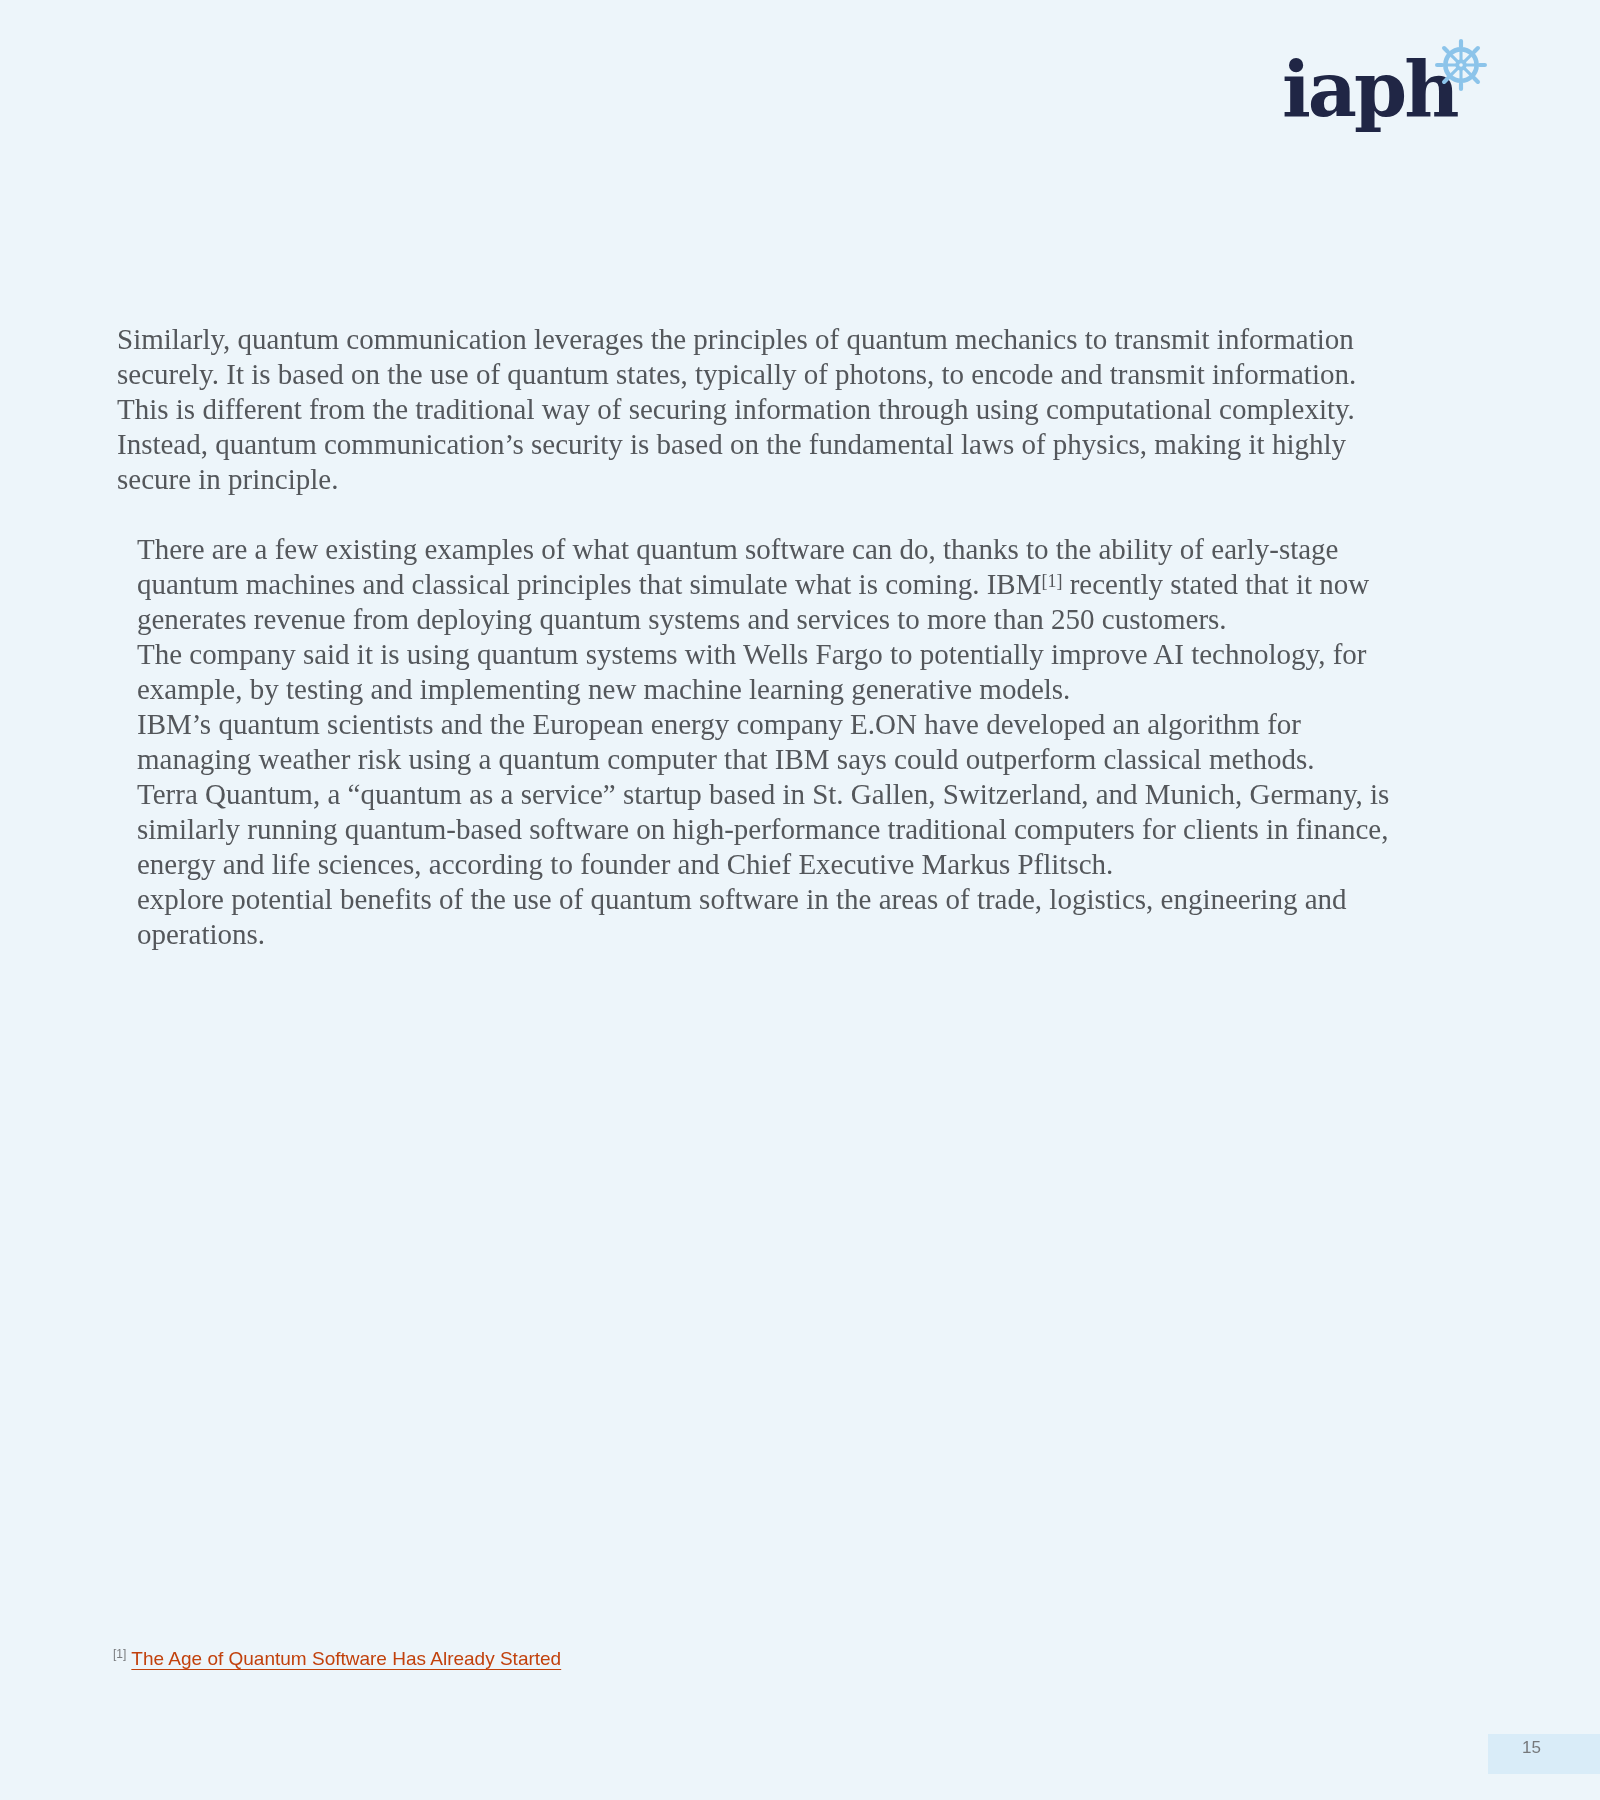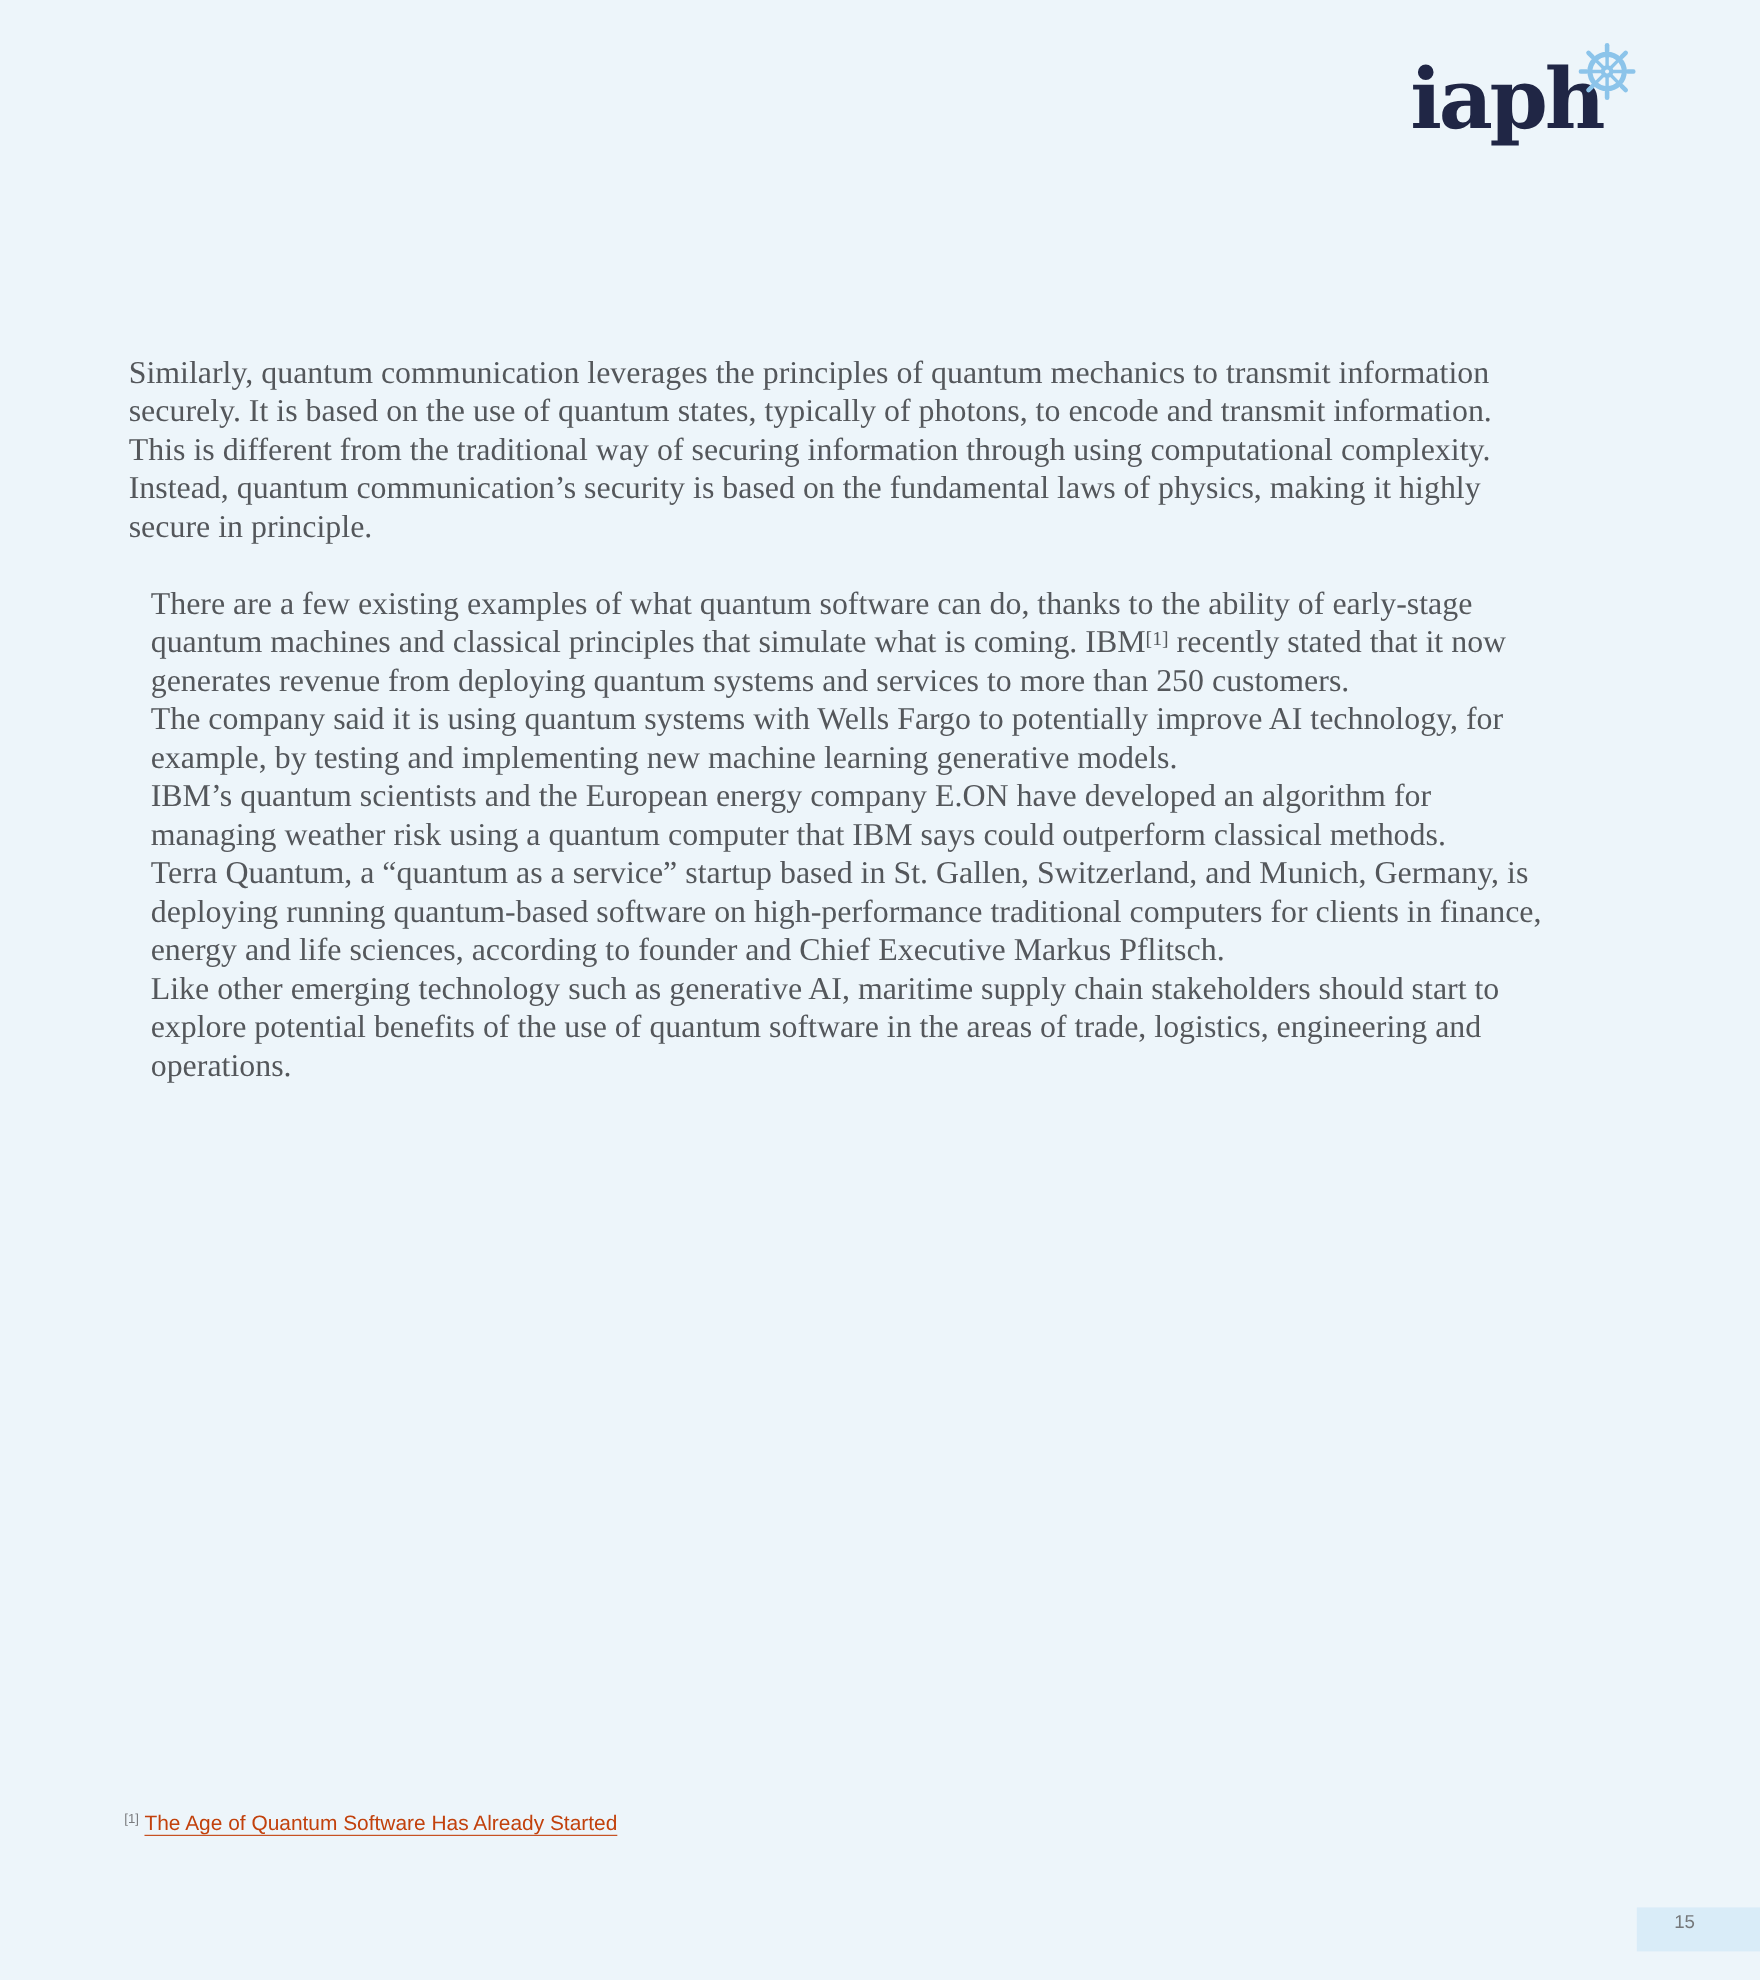--- a/index.html
+++ b/index.html
@@ -145,23 +145,22 @@
     </div>
     <div class="para">
       <div class="line">There are a few existing examples of what quantum software can do, thanks to the ability of early-stage</div>
       <div class="line"><span>quantum machines and classical principles that simulate what is coming. IBM</span><sup>[1]</sup><span> recently stated that it now</span></div>
       <div class="line">generates revenue from deploying quantum systems and services to more than 250 customers.</div>
       <div class="line">The company said it is using quantum systems with Wells Fargo to potentially improve AI technology, for</div>
       <div class="line">example, by testing and implementing new machine learning generative models.</div>
       <div class="line">IBM’s quantum scientists and the European energy company E.ON have developed an algorithm for</div>
       <div class="line">managing weather risk using a quantum computer that IBM says could outperform classical methods.</div>
       <div class="line">Terra Quantum, a “quantum as a service” startup based in St. Gallen, Switzerland, and Munich, Germany, is</div>
-      <div class="line">deploying running quantum-based software on high-performance traditional computers for clients in finance,</div>
+      <div class="line">similarly running quantum-based software on high-performance traditional computers for clients in finance,</div>
       <div class="line">energy and life sciences, according to founder and Chief Executive Markus Pflitsch.</div>
-      <div class="line">Like other emerging technology such as generative AI, maritime supply chain stakeholders should start to</div>
       <div class="line">explore potential benefits of the use of quantum software in the areas of trade, logistics, engineering and</div>
       <div class="line">operations.</div>
     </div>
   </main>
 
   <div class="footnote">
     <sup class="fn-marker">[1]</sup><a class="fn-link">The Age of Quantum Software Has Already Started</a>
   </div>
 
   <div class="page-strip">

